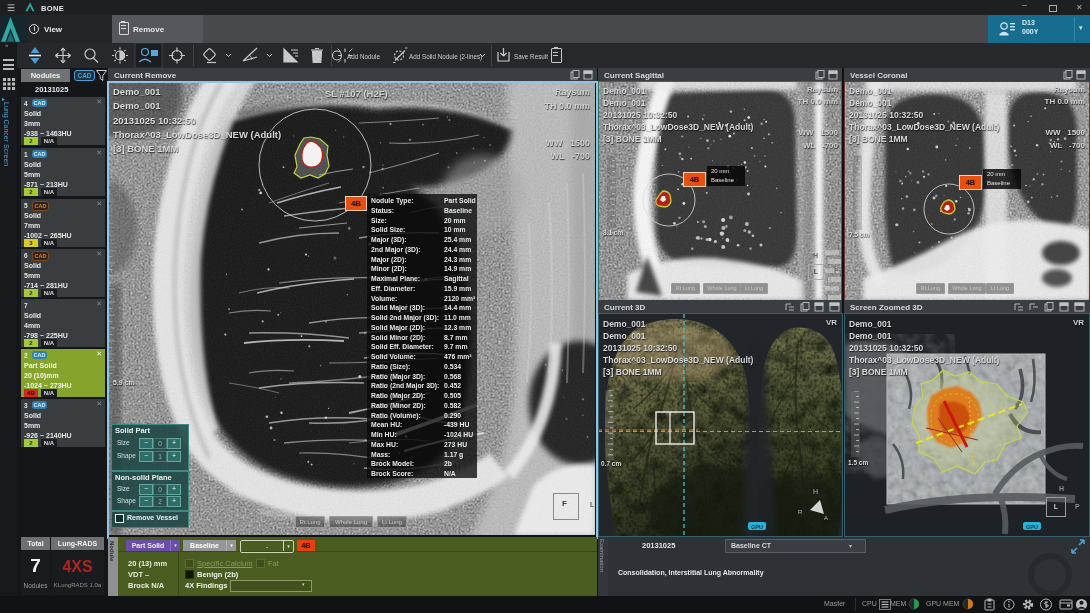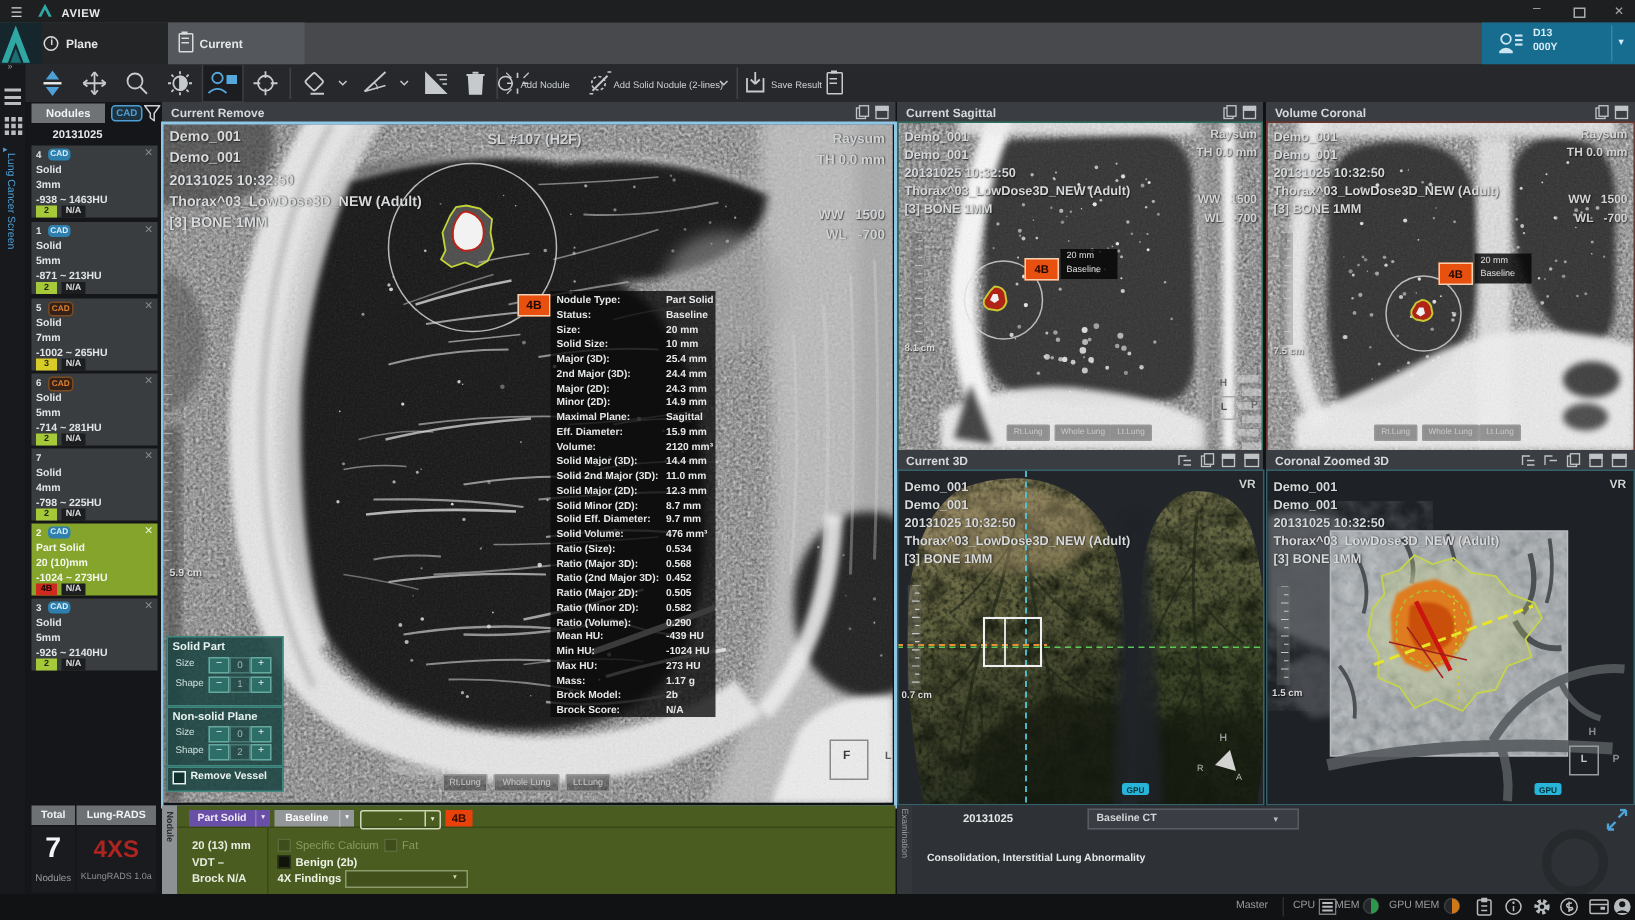--- a/index.html
+++ b/index.html
@@ -11,41 +11,41 @@
   svg{display:block;}
 </style>
 </head>
 <body>
 
 <div class="abs" style="left:0;top:0;width:1090px;height:15px;background:#1d1f21;"></div>
 <div class="txt" style="left:7px;top:3px;font-size:9px;color:#cfd2d4;">☰</div>
 <svg class="abs" style="left:25px;top:2px;" width="10" height="10" viewBox="0 0 11 10">
   <path d="M5.5 0 L10.5 9.6 L8.2 9.6 L5.5 4.2 L2.8 9.6 L0.5 9.6 Z" fill="#2fa8a4"></path>
 </svg>
-<div class="txt b" style="left:41px;top:4px;font-size:7.5px;letter-spacing:0.4px;color:#e8eaec;">AVIEW</div>
+<div class="txt b" style="left:41px;top:4px;font-size:7.5px;letter-spacing:0.4px;color:#e8eaec;">BONE</div>
 <div class="txt" style="left:1022px;top:0px;font-size:9px;color:#a8abad;">–</div>
 <div class="abs" style="left:1049px;top:4.5px;width:6px;height:5px;border:1px solid #a8abad;"></div>
 <div class="txt" style="left:1076px;top:2.5px;font-size:8px;color:#a8abad;">✕</div>
 
 <div class="abs" style="left:0;top:15px;width:1090px;height:28px;background:#47494d;"></div>
 <div class="abs" style="left:0;top:15px;width:28px;height:28px;background:#16262d;"></div>
 <svg class="abs" style="left:1px;top:17px;" width="19" height="26" viewBox="0 0 21 22" preserveAspectRatio="none">
   <path d="M10.5 0 L21 21 L16.2 21 L10.5 9.6 L4.8 21 L0 21 Z" fill="#2fa8a4"></path>
   <path d="M10.5 13 L14.5 21 L6.5 21 Z" fill="#1d6e74"></path>
 </svg>
 <div class="abs" style="left:28px;top:15px;width:84px;height:28px;background:#232527;"></div>
 <div class="abs" style="left:29px;top:24px;width:8px;height:8px;border:1.4px solid #d8dadc;border-radius:50%;"></div>
 <div class="txt b" style="left:33.5px;top:25px;font-size:7px;">i</div>
-<div class="txt b" style="left:44px;top:25px;font-size:8px;color:#e4e6e8;">Plane</div>
+<div class="txt b" style="left:44px;top:25px;font-size:8px;color:#e4e6e8;">View</div>
 <div class="abs" style="left:112px;top:15px;width:91px;height:28px;background:#54575b;"></div>
 <div class="abs" style="left:119px;top:22px;width:8px;height:11px;border:1px solid #d8dadc;border-radius:1px;background:#54575b;"></div>
 <div class="abs" style="left:121px;top:21px;width:4px;height:2px;background:#d8dadc;"></div>
 <div class="abs" style="left:120.5px;top:25px;width:5px;height:1px;background:#d8dadc;"></div>
 <div class="abs" style="left:120.5px;top:28px;width:5px;height:1px;background:#d8dadc;"></div>
-<div class="txt b" style="left:133px;top:25px;font-size:8px;color:#e4e6e8;">Current</div>
+<div class="txt b" style="left:133px;top:25px;font-size:8px;color:#e4e6e8;">Remove</div>
 
 <div class="abs" style="left:988px;top:15px;width:102px;height:28px;background:#176d8f;"></div>
 <div class="abs" style="left:1074px;top:17px;width:1px;height:24px;background:#2f89ab;"></div>
 <svg class="abs" style="left:998px;top:20px;" width="18" height="18" viewBox="0 0 18 18">
   <circle cx="6" cy="6" r="3.2" fill="none" stroke="#cfe6f2" stroke-width="1.2"></circle>
   <path d="M1.5 14 Q6 9.5 10.5 14 L10.5 15.5 L1.5 15.5 Z" fill="#cfe6f2"></path>
   <rect x="12" y="3" width="5" height="1.4" fill="#cfe6f2"></rect>
   <rect x="12" y="6" width="5" height="1.4" fill="#cfe6f2"></rect>
   <rect x="12" y="9" width="5" height="1.4" fill="#cfe6f2"></rect>
 </svg>
@@ -718,21 +718,21 @@
 <svg class="abs" style="left:815px;top:70px;" width="25" height="10" viewBox="0 0 25 10">
 <g stroke="#c0c4c7" fill="none" stroke-width="0.9">
 <rect x="1" y="2" width="6" height="7"></rect>
       <rect x="3" y="0.5" width="6" height="7" fill="#3a3d41"></rect>
 <rect x="14" y="1" width="8" height="8"></rect>
       <rect x="14" y="1" width="8" height="2.5" fill="#c0c4c7"></rect>
 </g>
 </svg>
 
 <div class="abs" style="left:844px;top:68px;width:246px;height:14px;background:#3a3d41;"></div>
-<div class="txt b" style="left:850px;top:71px;font-size:8px;">Volume Coronal</div>
+<div class="txt b" style="left:850px;top:71px;font-size:8px;">Vessel Coronal</div>
 <svg class="abs" style="left:845px;top:82px;" width="245" height="218" viewBox="0 0 245 218">
 <defs>
 <filter id="fnC" color-interpolation-filters="sRGB" x="0" y="0" width="100%" height="100%">
 <feTurbulence type="fractalNoise" baseFrequency="0.5" numOctaves="2" seed="17" stitchTiles="stitch"></feTurbulence>
 <feColorMatrix type="matrix" values="0.3 0.3 0.3 0 0.15  0.3 0.3 0.3 0 0.15  0.3 0.3 0.3 0 0.15  0 0 0 0 1"></feColorMatrix>
 </filter>
 </defs>
 <rect x="0" y="0" width="245" height="218" fill="#959595"></rect>
 <rect x="0" y="0" width="245" height="218" filter="url(#fnC)"></rect>
 <g filter="url(#b2)">
@@ -986,21 +986,21 @@
 <rect x="16" y="2" width="6" height="7"></rect>
       <rect x="18" y="0.5" width="6" height="7" fill="#3a3d41"></rect>
 <rect x="30" y="1" width="8" height="8"></rect>
       <rect x="30" y="1" width="8" height="2.5" fill="#c0c4c7"></rect>
 <rect x="45" y="1" width="9" height="8"></rect>
       <rect x="45" y="1" width="9" height="2.5" fill="#c0c4c7"></rect>
 </g>
 </svg>
 
 <div class="abs" style="left:844px;top:300px;width:246px;height:14px;background:#3a3d41;"></div>
-<div class="txt b" style="left:850px;top:303px;font-size:8px;">Coronal Zoomed 3D</div>
+<div class="txt b" style="left:850px;top:303px;font-size:8px;">Screen Zoomed 3D</div>
 <svg class="abs" style="left:845px;top:314px;" width="245" height="223" viewBox="0 0 245 223">
 <defs>
 <filter id="fmist" color-interpolation-filters="sRGB" x="0" y="0" width="100%" height="100%">
 <feTurbulence type="fractalNoise" baseFrequency="0.12" numOctaves="3" seed="31" stitchTiles="stitch"></feTurbulence>
 <feColorMatrix type="matrix" values="0.5 0.5 0.5 0 0.25  0.5 0.5 0.5 0 0.27  0.5 0.5 0.5 0 0.28  0 0 0 0.38 0.14"></feColorMatrix>
 </filter>
 <filter id="fdk" color-interpolation-filters="sRGB" x="0" y="0" width="100%" height="100%">
 <feTurbulence type="fractalNoise" baseFrequency="0.1" numOctaves="3" seed="41" stitchTiles="stitch"></feTurbulence>
 <feColorMatrix type="matrix" values="0 0 0 0 0.32  0 0 0 0 0.33  0 0 0 0 0.35  0.9 0.9 0 0 -0.6"></feColorMatrix>
 </filter>
@@ -1105,21 +1105,21 @@
 <div class="abs" style="left:170px;top:540px;width:9px;height:11px;background:#6a4fa8;border-left:1px solid #8a74c0;color:#f0ecf8;font-size:5px;text-align:center;line-height:11px;">▾</div>
 <div class="abs" style="left:183px;top:540px;width:43px;height:11px;background:#94979a;color:#fff;font-size:7px;font-weight:bold;text-align:center;line-height:11px;">Baseline</div>
 <div class="abs" style="left:226px;top:540px;width:9px;height:11px;background:#94979a;border-left:1px solid #b0b3b6;color:#fff;font-size:5px;text-align:center;line-height:11px;">▾</div>
 <div class="abs" style="left:240px;top:539.5px;width:52px;height:11px;border:1px solid #cdd8b8;border-radius:2px;color:#e8eede;font-size:7px;text-align:center;line-height:11px;">-</div>
 <div class="abs" style="left:283px;top:540.5px;width:9px;height:10px;border-left:1px solid #cdd8b8;color:#e8eede;font-size:5px;text-align:center;line-height:10px;">▾</div>
 <div class="abs" style="left:297px;top:540px;width:18px;height:11px;background:#e8420a;color:#2a0c00;font-size:7.5px;font-weight:bold;text-align:center;line-height:11px;">4B</div>
 <div class="txt b" style="left:128px;top:559px;font-size:7.5px;color:#e8ece0;">20 (13) mm</div>
 <div class="txt b" style="left:128px;top:570px;font-size:7.5px;color:#e8ece0;">VDT –</div>
 <div class="txt b" style="left:128px;top:581px;font-size:7.5px;color:#e8ece0;">Brock N/A</div>
 <div class="abs" style="left:185px;top:559px;width:7px;height:7px;background:#3e4d1a;border:1px solid #5a6a38;"></div>
-<div class="txt" style="left:197px;top:559px;font-size:7.5px;color:#8a9c62;">Specific Calcium</div>
+<div class="txt" style="left:197px;top:559px;font-size:7.5px;color:#8a9c62;text-decoration:underline;">Specific Calcium</div>
 <div class="abs" style="left:256px;top:559px;width:7px;height:7px;background:#3e4d1a;border:1px solid #5a6a38;"></div>
 <div class="txt" style="left:268px;top:559px;font-size:7.5px;color:#8a9c62;">Fat</div>
 <div class="abs" style="left:185px;top:570px;width:7px;height:7px;background:#10140a;border:1px solid #2a3414;"></div>
 <div class="txt b" style="left:197px;top:570px;font-size:7.5px;color:#eef2e6;">Benign (2b)</div>
 <div class="txt b" style="left:185px;top:581px;font-size:7.5px;color:#eef2e6;">4X Findings</div>
 <div class="abs" style="left:230px;top:580px;width:80px;height:10px;background:#42511c;border:1px solid #8a9a6a;"></div>
 <div class="txt" style="left:302px;top:581px;font-size:5px;color:#c8d4b0;">▾</div>
 
 <div class="abs" style="left:598px;top:537px;width:10px;height:59px;background:#33373b;"></div>
 <div class="abs" style="left:599px;top:539px;font-size:6px;color:#9a9da0;writing-mode:vertical-rl;">Examination</div>

